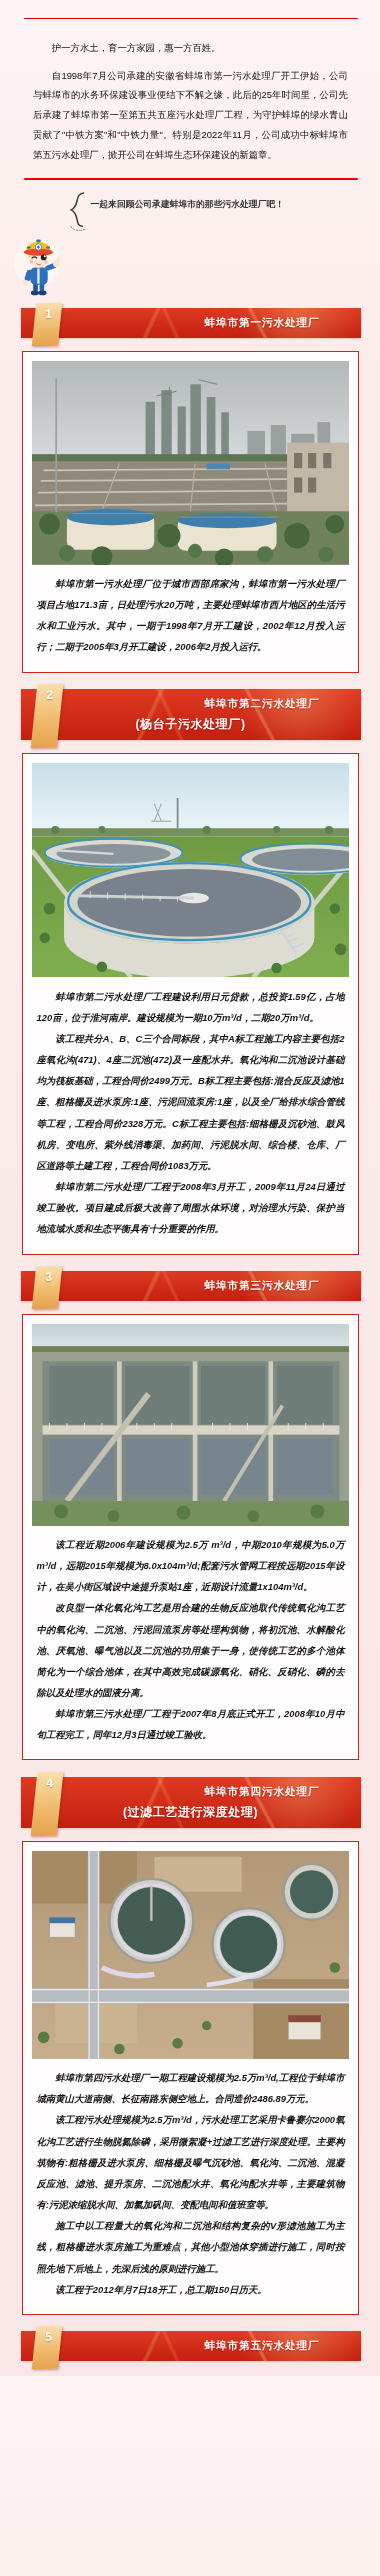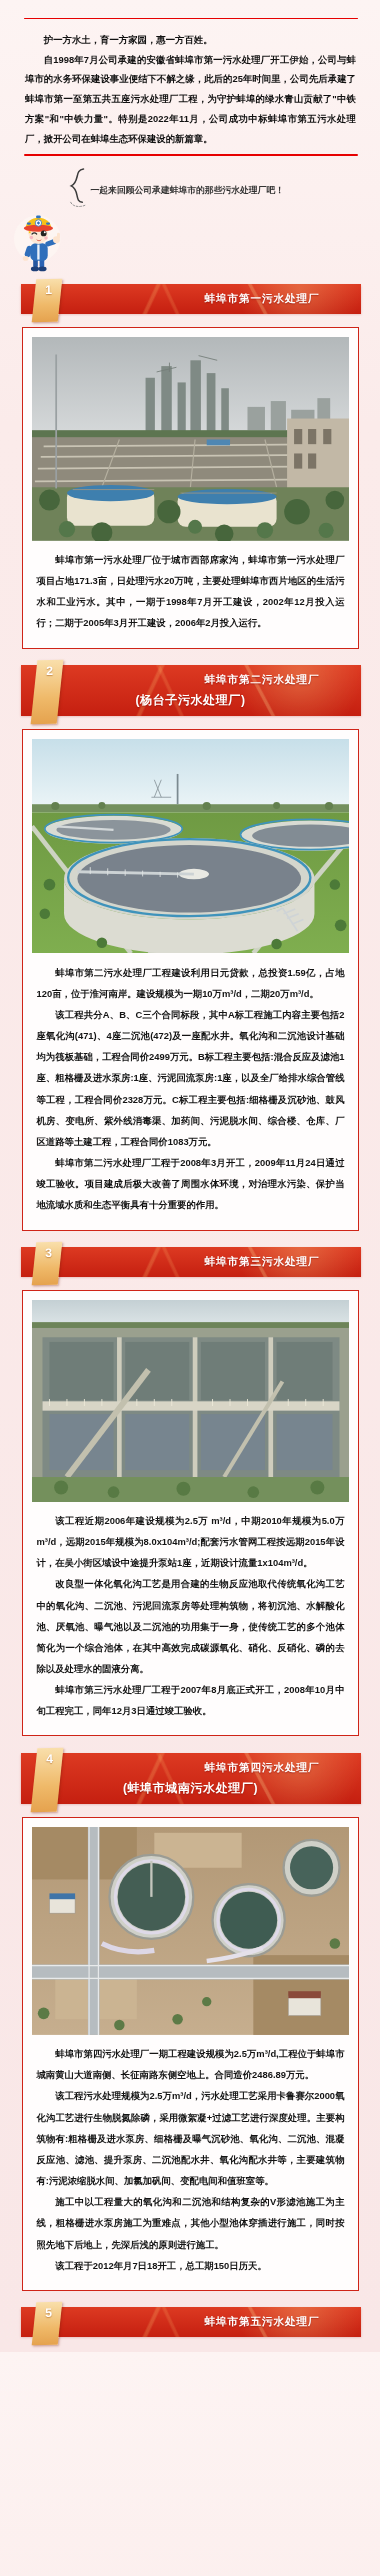--- a/index.html
+++ b/index.html
@@ -8,25 +8,25 @@
     background:linear-gradient(180deg,#fdf4f3 0%,#fbebea 18%,#f9e7e7 100%);
     font-family:"Liberation Sans",sans-serif;
     color:#1a1a1a;
   }
   .page{width:381px;padding:17.6px 0 15.3px 0;}
 
   .rule{height:1.8px;background:#e60000;margin:0 23.5px;border-radius:1.2px;}
 
   .intro{padding:10.6px 25px 5.9px 25px;}
   .intro p{
-    margin:0;font-size:9.4px;line-height:2.1;font-weight:700;
+    margin:8px;font-size:9.4px;line-height:2.1;font-weight:400;
     text-align:justify;text-indent:2em;color:#111;
   }
 
-  .bubble-row{display:flex;align-items:center;padding:9.4px 0 0 66px;}
+  .bubble-row{display:flex;align-items:flex-start;padding:9.4px 0 0 66px;}
   .bubble-row svg{flex:0 0 auto;margin-right:3.5px;}
   .bubble-text{font-size:8.8px;line-height:1.6;color:#333;font-weight:600;padding-top:7px;}
 
   .mascot-wrap{padding:1.2px 0 3.5px 14px;height:66px;}
 
   .sec-banner{
     position:relative;
     margin:7px 20.5px 0 20.5px;
     background:
       linear-gradient(115deg,transparent 38%,rgba(255,205,120,.22) 38.6%,rgba(255,205,120,.22) 39.2%,transparent 39.8%),
@@ -60,21 +60,21 @@
   }
   .banner-sub:empty{display:none;}
 
   .card{
     margin:13px 22px 16.4px 22px;
     background:#fffdfd;
     border:1.2px solid #cf2418;
     padding:8.8px 8.8px 14px 8.8px;
   }
   .card .photo{display:block;width:100%;height:auto;}
-  .card .body{padding:8.2px 4.7px 0 4.7px;}
+  .card .body{padding:8.2px 4.7px 0 4.7px;font-style:italic;}
   .card .body p{
     margin:0;font-size:9.4px;line-height:2.25;font-weight:600;
     text-align:justify;text-indent:2em;color:#141414;
   }
 </style>
 </head>
 <body>
 
 <div class="page">
 
@@ -369,21 +369,21 @@
       <p>改良型一体化氧化沟工艺是用合建的生物反应池取代传统氧化沟工艺中的氧化沟、二沉池、污泥回流泵房等处理构筑物，将初沉池、水解酸化池、厌氧池、曝气池以及二沉池的功用集于一身，使传统工艺的多个池体简化为一个综合池体，在其中高效完成碳源氧化、硝化、反硝化、磷的去除以及处理水的固液分离。</p>
       <p>蚌埠市第三污水处理厂工程于2007年8月底正式开工，2008年10月中旬工程完工，同年12月3日通过竣工验收。</p>
     </div>
   </div>
 
   <div class="sec-banner">
     <div class="sec-num">
         <span>4</span>
       </div>
     <div class="banner-title">蚌埠市第四污水处理厂</div>
-    <div class="banner-sub">(蚌埠市城南污水处理厂)</div>
+    <div class="banner-sub">(过滤工艺进行深度处理)</div>
   </div>
   <div class="card">
     <svg class="photo" viewBox="0 0 545 357" preserveAspectRatio="none" height="210">
       <defs>
           <linearGradient id="gnd4" x1="0" y1="0" x2="0" y2="1">
             <stop offset="0" stop-color="#b29876"></stop>
             <stop offset="1" stop-color="#c6ae8e"></stop>
           </linearGradient>
         </defs>
       <rect width="545" height="357" fill="url(#gnd4)"></rect>

